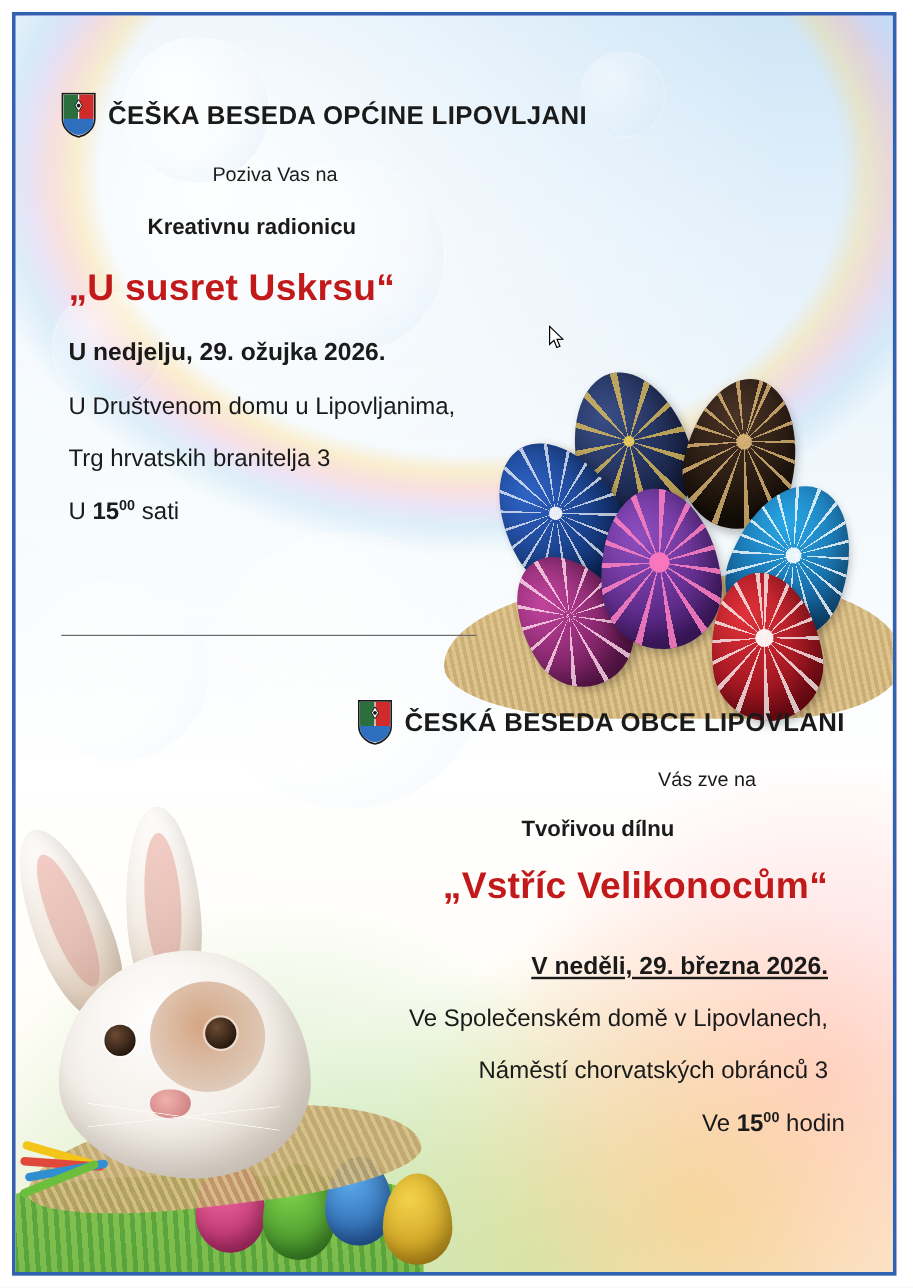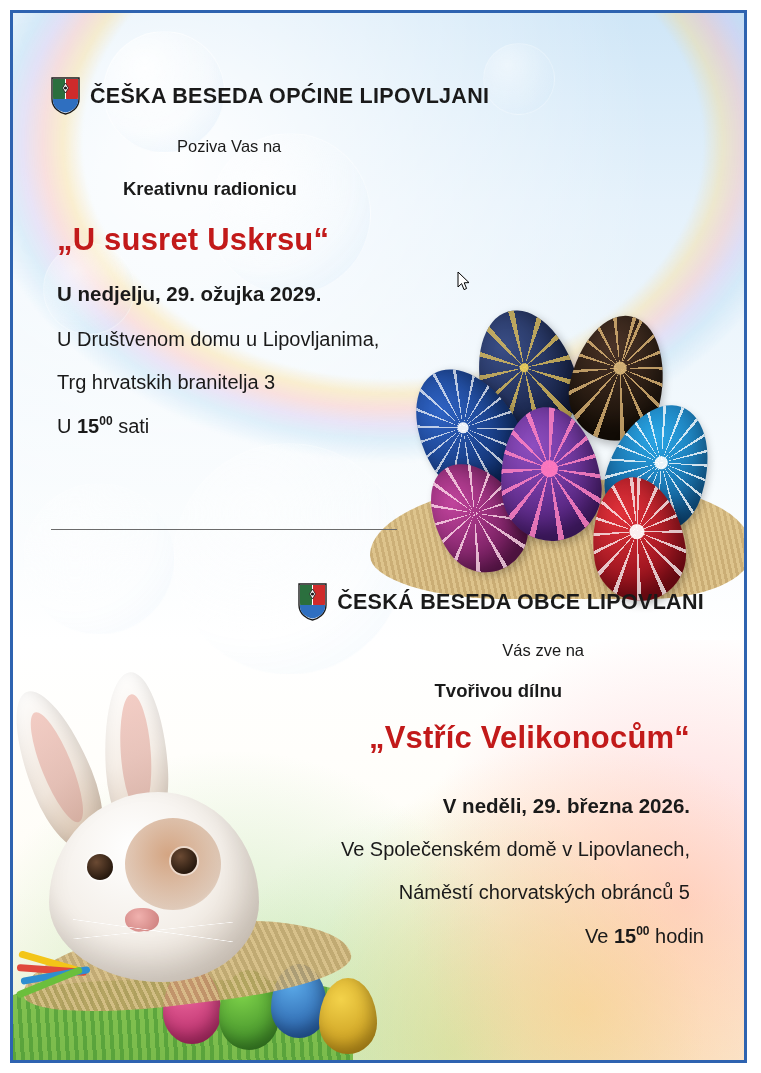--- a/index.html
+++ b/index.html
@@ -361,24 +361,24 @@
   .s1 .line-reg { margin-left: 6px; margin-bottom: 20px; }
   .s1 .time-line { margin-left: 6px; }
 
   
   .s2 {
     top: 570px;
     right: 40px;
     text-align: right;
   }
   .s2 .org-line { justify-content: flex-end; margin-bottom: 20px; }
-  .s2 .sub-invite { margin-right: 120px; margin-bottom: 20px; }
+  .s2 .sub-invite { margin-right: 74px; margin-bottom: 20px; }
   .s2 .sub-kind { margin-right: 142px; margin-bottom: 18px; }
   .s2 .headline { margin-right: 14px; margin-bottom: 38px; }
-  .s2 .line-bold { margin-right: 14px; margin-bottom: 20px; }
+  .s2 .line-bold { margin-right: 14px; margin-bottom: 20px; text-decoration: underline; }
   .s2 .line-reg { margin-right: 14px; margin-bottom: 20px; }
   .s2 .time-line { }
 
   
   .cursor {
     position: absolute;
     left: 444px;
     top: 258px;
     width: 14px;
     height: 20px;
@@ -454,21 +454,21 @@
               <path d="M2 22 H27 V24 C27 30 20.5 34.5 14.5 35.5 C8.5 34.5 2 30 2 24 Z" fill="#2f6fc0"></path>
               <path d="M14.5 6 L17.5 11 L14.5 16 L11.5 11 Z" fill="#ffffff" stroke="#1a1a1a" stroke-width="0.8"></path>
               <circle cx="14.5" cy="11" r="1.6" fill="#1a1a1a"></circle>
             </svg>
           </span>
           <span class="org-title">ČEŠKA BESEDA OPĆINE LIPOVLJANI</span>
         </div>
         <div class="sub-invite">Poziva Vas na</div>
         <div class="sub-kind">Kreativnu radionicu</div>
         <div class="headline">„U susret Uskrsu“</div>
-        <div class="line-bold">U nedjelju, 29. ožujka 2029.</div>
+        <div class="line-bold">U nedjelju, 29. ožujka 2026.</div>
         <div class="line-reg">U Društvenom domu u Lipovljanima,</div>
         <div class="line-reg">Trg hrvatskih branitelja 3</div>
         <div class="time-line"><span>U </span><b>15</b><sup>00</sup><span> sati</span></div>
       </div>
 
       <div class="section s2">
         <div class="org-line">
           <span class="coa">
             <svg width="29" height="38" viewBox="0 0 29 38">
               <path d="M1 1 H28 V22 C28 31 20 36 14.5 37 C9 36 1 31 1 22 Z" fill="#ffffff" stroke="#1a1a1a" stroke-width="1.4"></path>
@@ -479,21 +479,21 @@
               <circle cx="14.5" cy="11" r="1.6" fill="#1a1a1a"></circle>
             </svg>
           </span>
           <span class="org-title">ČESKÁ BESEDA OBCE LIPOVLANI</span>
         </div>
         <div class="sub-invite">Vás zve na</div>
         <div class="sub-kind">Tvořivou dílnu</div>
         <div class="headline">„Vstříc Velikonocům“</div>
         <div class="line-bold">V neděli, 29. března 2026.</div>
         <div class="line-reg">Ve Společenském domě v Lipovlanech,</div>
-        <div class="line-reg">Náměstí chorvatských obránců 5</div>
+        <div class="line-reg">Náměstí chorvatských obránců 3</div>
         <div class="time-line"><span>Ve </span><b>15</b><sup>00</sup><span> hodin</span></div>
       </div>
 
     </div>
 
     <span class="cursor">
       <svg width="14" height="20" viewBox="0 0 14 20">
         <path d="M1 1 L1 16 L4.6 12.6 L7 18.6 L9.6 17.5 L7.2 11.8 L12 11.6 Z" fill="#ffffff" stroke="#000000" stroke-width="1"></path>
       </svg>
     </span>

